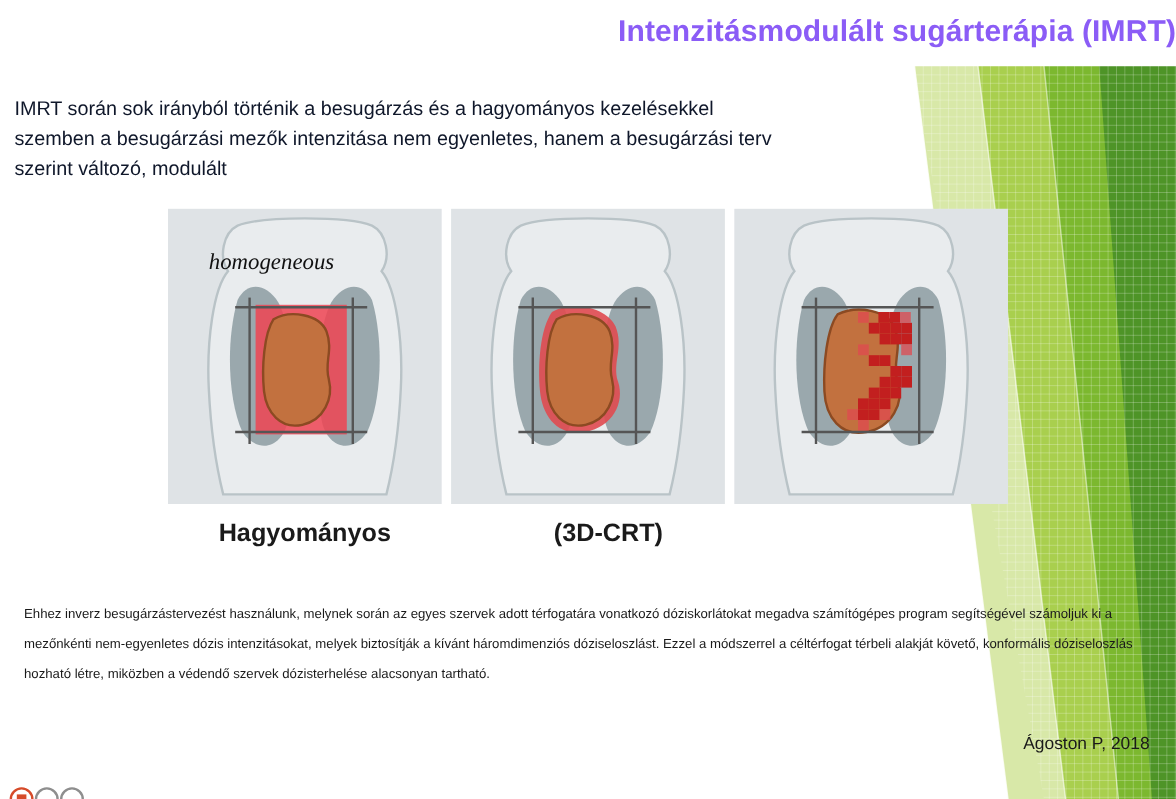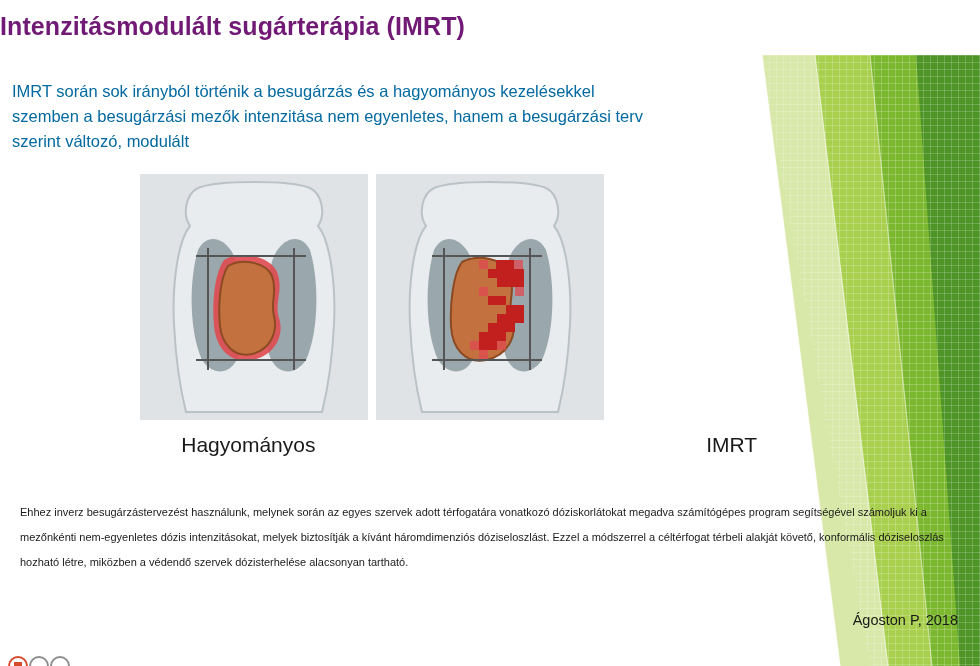--- a/index.html
+++ b/index.html
@@ -26,36 +26,36 @@
     pointer-events: none;
   }
   .deco svg { display: block; }
 
   
   .title {
     position: absolute;
     top: 12px;
     left: 0;
     width: 980px;
-    text-align: left;
+    text-align: right;
     font-size: 25px;
     font-weight: bold;
-    color: #701a75;
+    color: #8b5cf6;
     letter-spacing: 0.1px;
   }
 
   
   .intro {
     position: absolute;
     top: 79px;
     left: 12px;
     width: 640px;
     font-size: 16.5px;
     line-height: 25px;
-    color: #0369a1;
+    color: #0f172a;
   }
 
   
   .figures {
     position: absolute;
     top: 174px;
     left: 140px;
     width: 700px;
     height: 250px;
     display: flex;
@@ -72,20 +72,21 @@
 
   
   .captions {
     position: absolute;
     top: 430px;
     left: 140px;
     width: 700px;
     height: 62px;
     display: flex;
     gap: 25px;
+    font-weight: bold;
   }
   .caption {
     width: 228px;
     text-align: center;
     font-size: 21px;
     color: #1a1a1a;
     line-height: 29px;
   }
 
   
@@ -145,20 +146,40 @@
     <path d="M150 0 L212 611" stroke="#ffffff" stroke-width="1.2" fill="none" opacity="0.5"></path>
   </svg>
 </div>
 
 <div class="title">Intenzitásmodulált sugárterápia (IMRT)</div>
 
 <div class="intro">IMRT során sok irányból történik a besugárzás és a hagyományos kezelésekkel szemben a besugárzási mezők intenzitása nem egyenletes, hanem a besugárzási terv szerint változó, modulált</div>
 
 <div class="figures">
 
+  <div class="panel">
+    <svg width="228" height="246" viewBox="0 0 228 246" xmlns="http://www.w3.org/2000/svg">
+      <rect x="0" y="0" width="228" height="246" fill="#dfe3e6"></rect>
+
+      <path d="M58 14 C78 6 150 6 170 14 C182 20 186 40 178 52 C190 66 196 110 194 150 C192 192 186 222 182 238 L46 238 C42 222 36 192 34 150 C32 110 38 66 50 52 C42 40 46 20 58 14 Z" fill="#e9ecee" stroke="#b9c3c7" stroke-width="2"></path>
+
+      <path d="M58 76 C48 110 50 160 62 186 C76 206 96 198 100 176 C106 140 102 96 92 78 C82 62 66 60 58 76 Z" fill="#9aa8ad"></path>
+      <path d="M170 76 C180 110 178 160 166 186 C152 206 132 198 128 176 C122 140 126 96 136 78 C146 62 162 60 170 76 Z" fill="#9aa8ad"></path>
+
+      <rect x="73" y="80" width="76" height="108" fill="#ef4452" opacity="0.85"></rect>
+
+      <path d="M88 92 C102 84 126 88 132 102 C138 118 130 128 134 142 C138 158 130 176 112 180 C94 184 82 170 80 152 C78 132 80 104 88 92 Z" fill="#c2713f" stroke="#8c4a22" stroke-width="2"></path>
+
+      <line x1="68" y1="74" x2="68" y2="196" stroke="#555555" stroke-width="2"></line>
+      <line x1="154" y1="74" x2="154" y2="196" stroke="#555555" stroke-width="2"></line>
+      <line x1="56" y1="82" x2="166" y2="82" stroke="#555555" stroke-width="2"></line>
+      <line x1="56" y1="186" x2="166" y2="186" stroke="#555555" stroke-width="2"></line>
+      <text x="34" y="50" font-family="Liberation Serif, serif" font-style="italic" font-size="19" fill="#111111">homogeneous</text>
+    </svg>
+  </div>
 
   <div class="panel">
     <svg width="228" height="246" viewBox="0 0 228 246" xmlns="http://www.w3.org/2000/svg">
       <rect x="0" y="0" width="228" height="246" fill="#dfe3e6"></rect>
       <path d="M58 14 C78 6 150 6 170 14 C182 20 186 40 178 52 C190 66 196 110 194 150 C192 192 186 222 182 238 L46 238 C42 222 36 192 34 150 C32 110 38 66 50 52 C42 40 46 20 58 14 Z" fill="#e9ecee" stroke="#b9c3c7" stroke-width="2"></path>
       <path d="M58 76 C48 110 50 160 62 186 C76 206 96 198 100 176 C106 140 102 96 92 78 C82 62 66 60 58 76 Z" fill="#9aa8ad"></path>
       <path d="M170 76 C180 110 178 160 166 186 C152 206 132 198 128 176 C122 140 126 96 136 78 C146 62 162 60 170 76 Z" fill="#9aa8ad"></path>
 
       <path d="M84 86 C100 76 130 82 137 98 C144 116 134 128 139 144 C145 162 134 182 112 186 C90 190 76 174 74 152 C72 130 74 100 84 86 Z" fill="#e04a50" opacity="0.9"></path>
       <path d="M88 92 C102 84 126 88 132 102 C138 118 130 128 134 142 C138 158 130 176 112 180 C94 184 82 170 80 152 C78 132 80 104 88 92 Z" fill="#c2713f" stroke="#8c4a22" stroke-width="2"></path>
@@ -219,24 +240,21 @@
     </svg>
   </div>
 </div>
 
 <div class="captions">
   <div class="caption">
     <div>Hagyományos</div>
     <div></div>
   </div>
   <div class="caption">
-  </div>
-  <div class="caption">
-    <div>IMRT</div>
-    <div></div>
+    <div>(3D-CRT)</div>
   </div>
 </div>
 
 <div class="body-text">Ehhez inverz besugárzástervezést használunk, melynek során az egyes szervek adott térfogatára vonatkozó dóziskorlátokat megadva számítógépes program  segítségével számoljuk ki a mezőnkénti nem-egyenletes dózis intenzitásokat, melyek biztosítják a kívánt háromdimenziós dóziseloszlást. Ezzel a módszerrel a céltérfogat térbeli alakját követő, konformális dóziseloszlás hozható létre, miközben a védendő szervek dózisterhelése alacsonyan tartható.</div>
 
 <div class="credit">Ágoston P, 2018</div>
 
 <div class="logo">
   <svg width="70" height="26" viewBox="0 0 70 26" xmlns="http://www.w3.org/2000/svg">
     <circle cx="12" cy="20" r="9" fill="none" stroke="#d64b2a" stroke-width="2"></circle>

